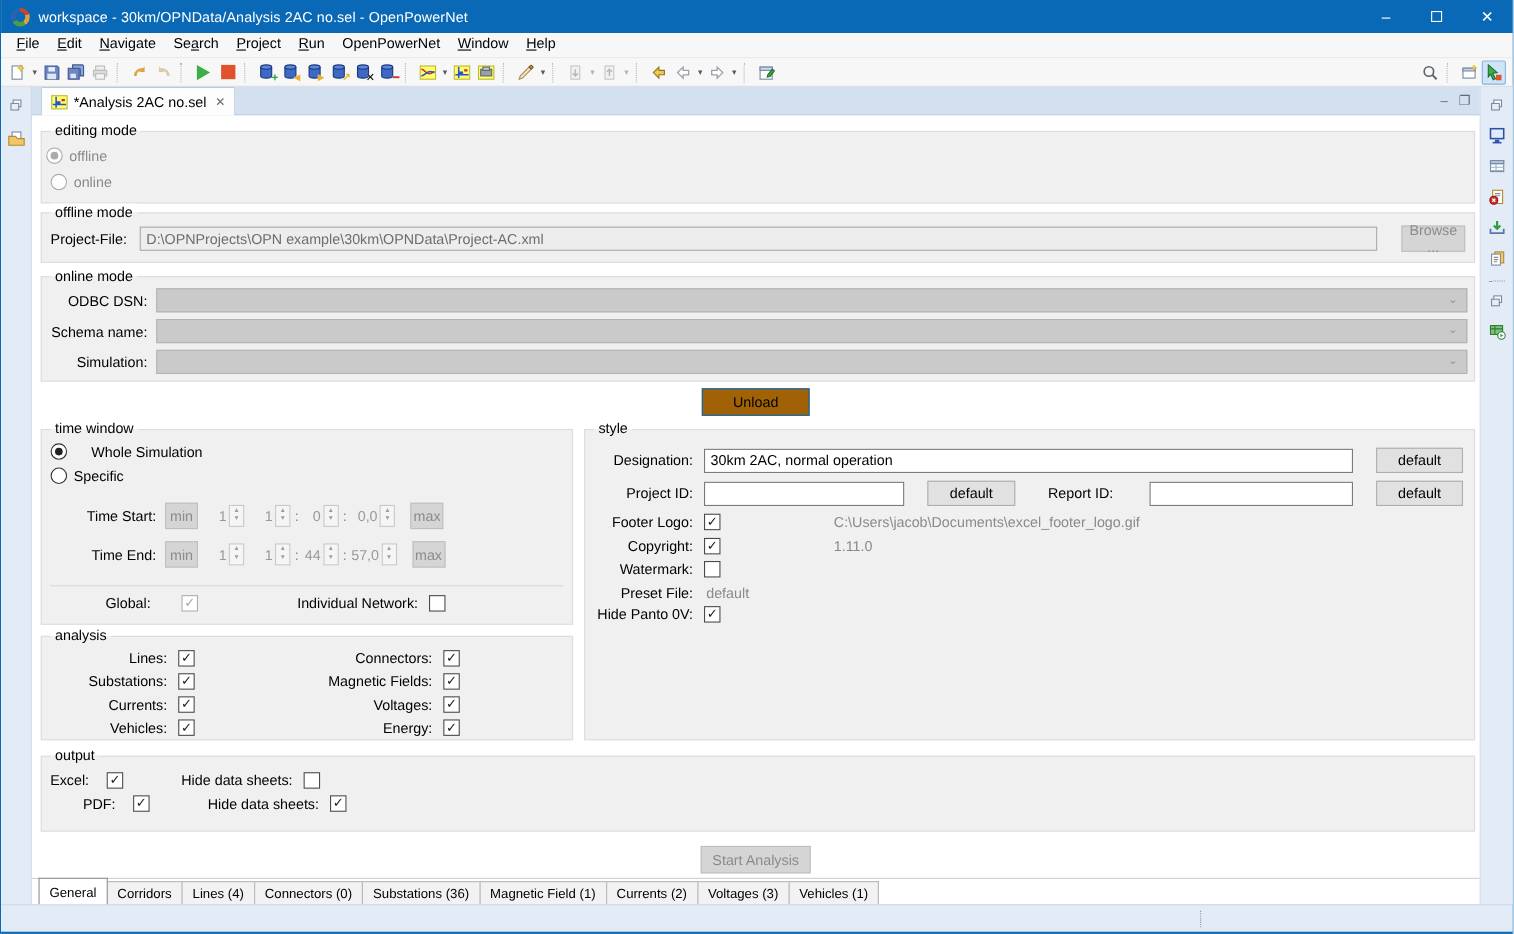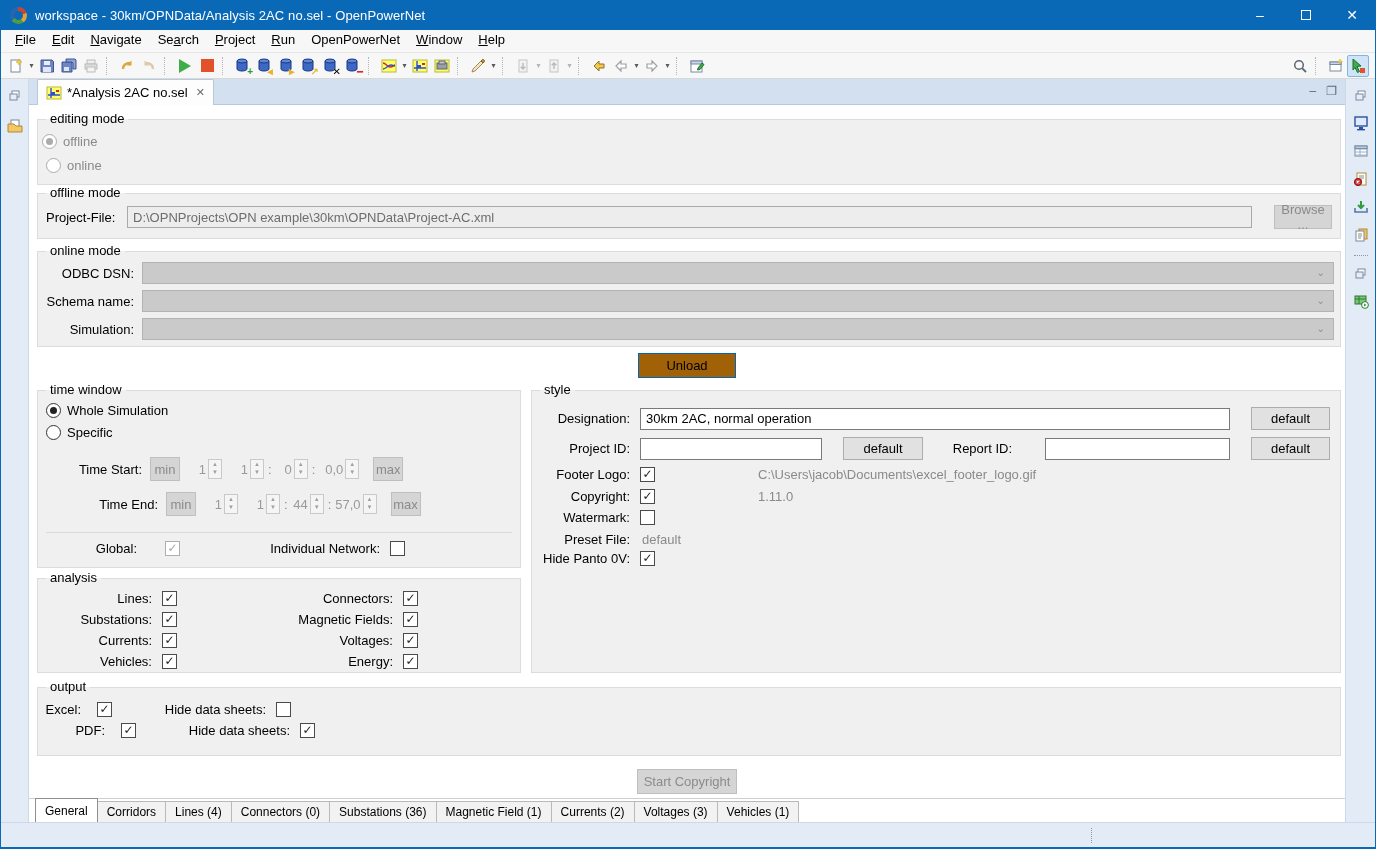--- a/index.html
+++ b/index.html
@@ -436,21 +436,21 @@
             <span class="combo" style="margin-left:8px; flex:1;">
                 <span class="chev">⌄</span>
               </span>
           </div>
         </div>
 
         <button class="btn focusblue" style="position:absolute; left:50%; transform:translateX(-50%); top:248px; width:98px; height:25px;">Unload</button>
 
         <div class="grp" style="left:8px; top:285px; width:484px; height:178px;">
           <span class="grplabel">time window</span>
-          <div class="row" style="position:absolute; left:8px; top:12px; gap:6px;">
+          <div class="row" style="position:absolute; left:8px; top:12px; gap:22px;">
             <span class="radio sel"></span>
             <span>Whole Simulation</span>
           </div>
           <div class="row" style="position:absolute; left:8px; top:34px; gap:6px;">
             <span class="radio"></span>
             <span>Specific</span>
           </div>
 
           <div class="row" style="position:absolute; left:0; top:66px; width:100%;">
             <span class="rlabel" style="width:104px;">Time Start:</span>
@@ -481,21 +481,21 @@
             <span class="spin">
                 <span class="spinval" style="min-width:24px;">0,0</span>
                 <span class="updown">
                   <span>▲</span>
                   <span>▼</span>
                 </span>
               </span>
             <button class="btn dis" style="margin-left:14px; width:30px; height:24px;">max</button>
           </div>
 
-          <div class="row" style="position:absolute; left:16px; top:101px; width:100%;">
+          <div class="row" style="position:absolute; left:0; top:101px; width:100%;">
             <span class="rlabel" style="width:104px;">Time End:</span>
             <button class="btn dis" style="margin-left:8px; width:30px; height:24px;">min</button>
             <span class="spin" style="margin-left:10px;">
                 <span class="spinval">1</span>
                 <span class="updown">
                   <span>▲</span>
                   <span>▼</span>
                 </span>
               </span>
             <span class="spin" style="margin-left:10px;">
@@ -617,21 +617,21 @@
             <span class="cb" style="margin-left:10px;"></span>
           </div>
           <div class="row" style="position:absolute; left:0; top:35px; width:100%;padding-left:24px;">
             <span class="rlabel" style="width:43px;">PDF:</span>
             <span class="cb checked" style="margin-left:16px;"></span>
             <span class="rlabel" style="width:154px;">Hide data sheets:</span>
             <span class="cb checked" style="margin-left:10px;"></span>
           </div>
         </div>
 
-        <button class="btn dis" style="position:absolute; left:50%; transform:translateX(-50%); top:664px; width:100px; height:25px;">Start Copyright</button>
+        <button class="btn dis" style="position:absolute; left:50%; transform:translateX(-50%); top:664px; width:100px; height:25px;">Start Analysis</button>
 
       </div>
 
       <div class="btabs">
         <span class="btab active">General</span>
         <span class="btab">Corridors</span>
         <span class="btab">Lines (4)</span>
         <span class="btab">Connectors (0)</span>
         <span class="btab">Substations (36)</span>
         <span class="btab">Magnetic Field (1)</span>

